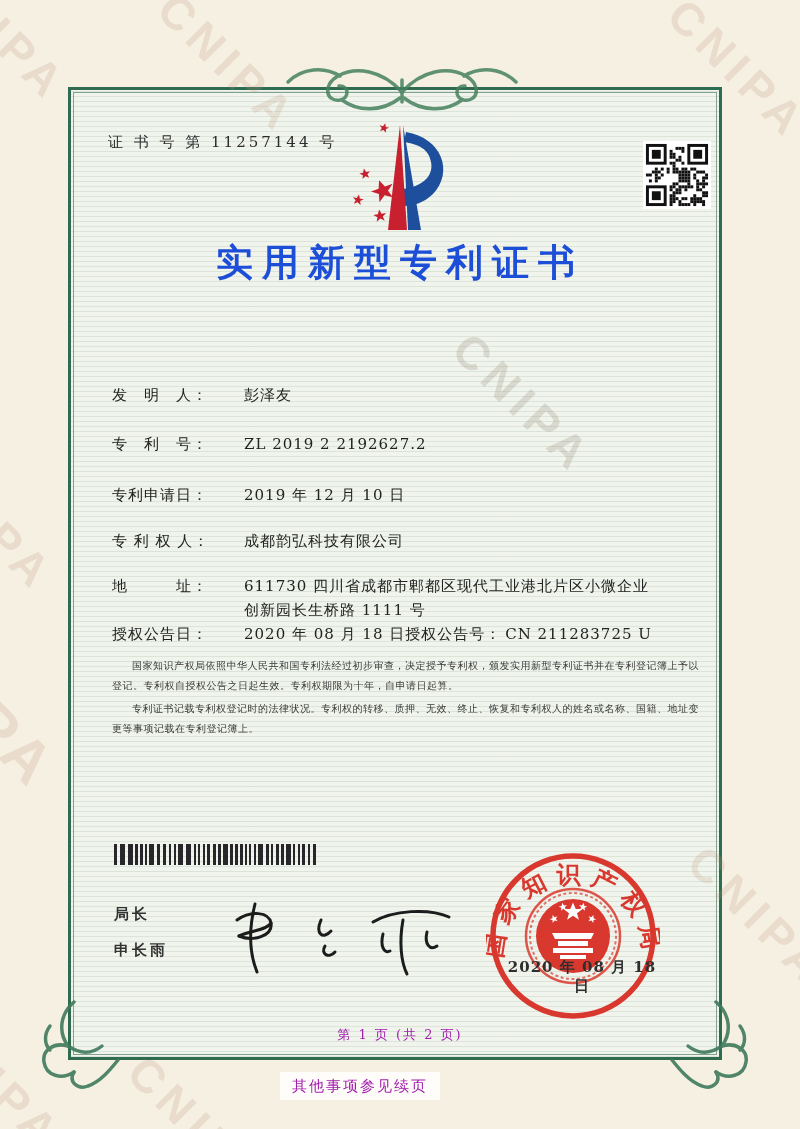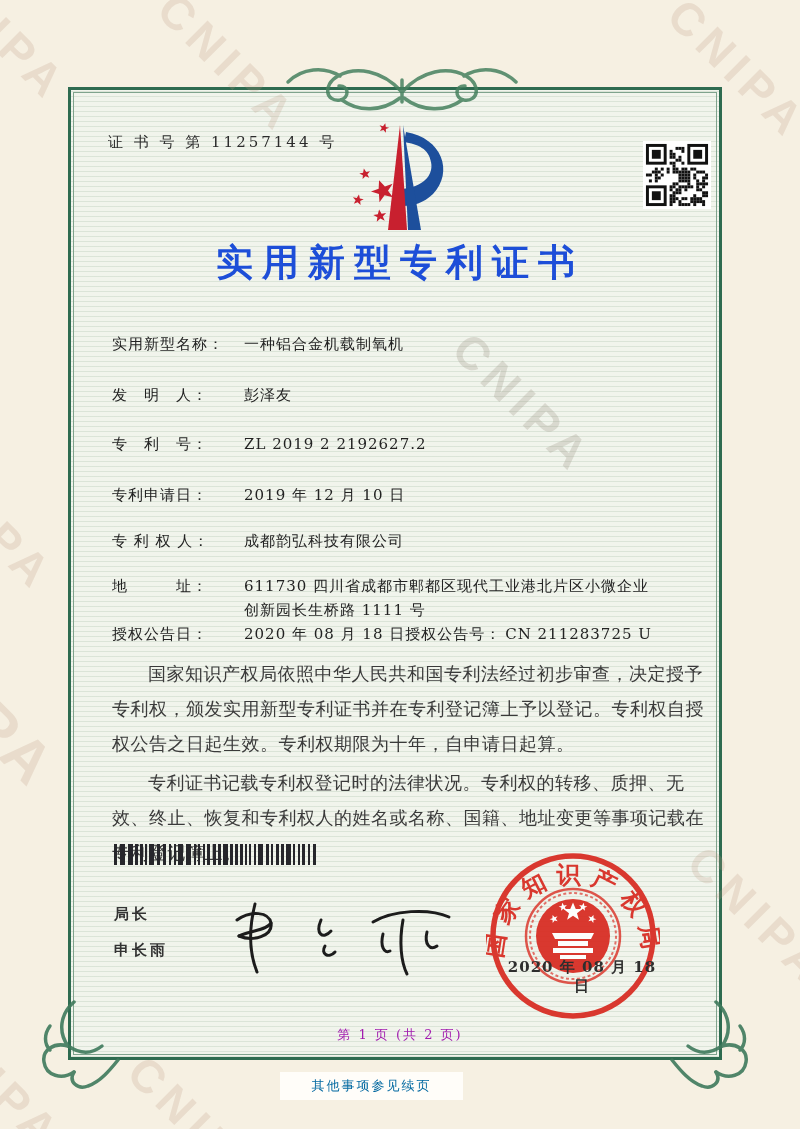--- a/index.html
+++ b/index.html
@@ -47,42 +47,42 @@
     position:absolute; left:112px; display:flex; font-size:15px;
     color:#222; letter-spacing:1px; line-height:1.6; width:600px;
   }
   .flabel{flex:0 0 132px; white-space:nowrap;}
   .fvalue{white-space:nowrap;}
   .addr-val div{white-space:nowrap;}
   .pair2{display:flex;}
   .pair2 .flabel{flex:0 0 auto; margin-right:4px;}
   .body-text{
     position:absolute; left:112px; top:656px; width:596px;
-    font-size:18px; line-height:1.95; color:#3a3a3a; letter-spacing:0.5px;
+    font-size:10px; line-height:1.95; color:#3a3a3a; letter-spacing:0.5px;
   }
   .body-text p{margin:0 0 4px 0; text-indent:2em;}
   .barcode{position:absolute; left:114px; top:844px;}
   .director{
     position:absolute; left:114px; font-family:"DejaVu Sans","Liberation Sans",sans-serif;
     font-size:15px; font-weight:600; color:#333; letter-spacing:3px;
   }
   .sig{position:absolute; left:225px; top:890px;}
   .seal{position:absolute; left:486px; top:849px; opacity:0.92;}
   .seal-date{
     position:absolute; left:497px; top:958px; width:170px; text-align:center;
     font-size:15px; font-weight:700; color:#2e2e2e; letter-spacing:1px; z-index:4;
   }
   .page-no{
     position:absolute; top:1026px; left:0; width:100%; text-align:center;
     font-size:13px; letter-spacing:2px; color:#a21caf;
   }
   .cont-strip{
-    position:absolute; left:280px; top:1072px; width:183px; height:28px;
+    position:absolute; left:280px; top:1072px; width:160px; height:28px;
     background:#fffdf9; z-index:4; display:flex; align-items:center; justify-content:center;
-    font-size:13px; letter-spacing:2px; color:#0369a1;
+    font-size:15px; letter-spacing:2px; color:#a21caf;
   }
 </style>
 </head>
 <body>
 
 <div class="page">
 
   <span class="wm" style="left:-45px;top:-50px;">CNIPA</span>
   <span class="wm" style="left:185px;top:-18px;">CNIPA</span>
   <span class="wm" style="left:695px;top:-12px;">CNIPA</span>
@@ -273,24 +273,20 @@
         <rect x="44.347826086956516" y="2.9565217391304346" width="20.695652173913043" height="20.695652173913043" fill="#111"></rect>
         <rect x="47.30434782608695" y="5.913043478260869" width="14.782608695652172" height="14.782608695652172" fill="#fff"></rect>
         <rect x="50.26086956521739" y="8.869565217391305" width="8.869565217391305" height="8.869565217391305" fill="#111"></rect>
         <rect x="2.9565217391304346" y="44.347826086956516" width="20.695652173913043" height="20.695652173913043" fill="#111"></rect>
         <rect x="5.913043478260869" y="47.30434782608695" width="14.782608695652172" height="14.782608695652172" fill="#fff"></rect>
         <rect x="8.869565217391305" y="50.26086956521739" width="8.869565217391305" height="8.869565217391305" fill="#111"></rect>
       </svg>
 
     <div class="cert-title">实用新型专利证书</div>
 
-    <div class="field-row" style="top:332px">
-      <span class="flabel">实用新型名称：</span>
-      <span class="fvalue">一种铝合金机载制氧机</span>
-    </div>
     <div class="field-row" style="top:383px">
       <span class="flabel">发　明　人：</span>
       <span class="fvalue">彭泽友</span>
     </div>
     <div class="field-row" style="top:432px">
       <span class="flabel">专　利　号：</span>
       <span class="fvalue">ZL 2019 2 2192627.2</span>
     </div>
     <div class="field-row" style="top:483px">
       <span class="flabel">专利申请日：</span>

